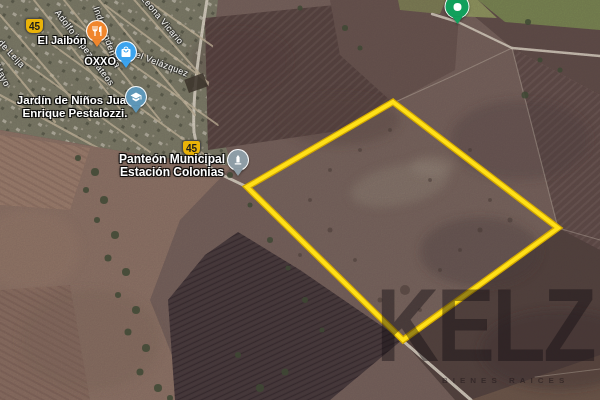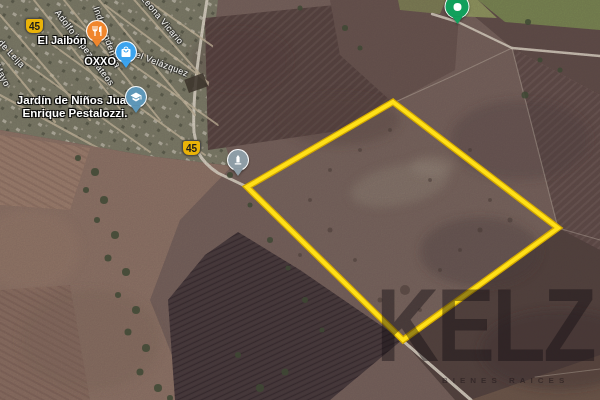--- a/index.html
+++ b/index.html
@@ -234,20 +234,21 @@
   <div class="street" style="left:131px;top:47px;transform:rotate(21deg);">del Velázquez</div>
   <div class="street" style="left:-6px;top:30px;transform:rotate(47deg);">o de Leija</div>
   <div class="street" style="left:-3px;top:60px;transform:rotate(63deg);">Mayo</div>
 
   <div class="shield" style="left:25px;top:18px;">45</div>
   <div class="shield" style="left:182px;top:140px;">45</div>
 
   <div class="poi-label" style="left:34px;top:34px;width:56px;font-size:11px;text-align:center;">El Jaibón</div>
   <div class="poi-label" style="left:84px;top:55px;width:32px;font-size:11px;text-align:right;">OXXO</div>
   <div class="poi-label" style="left:16px;top:94px;width:118px;font-size:11.5px;">Jardín de Niños Juan Enrique Pestalozzi.</div>
+  <div class="poi-label" style="left:110px;top:153px;width:124px;font-size:12px;">Panteón Municipal Estación Colonias</div>
 
   <div class="pin" style="left: 97px; top: 52px; color: rgb(240, 134, 45);">
     <span class="pin-circle">
       <svg class="pin-icon" viewBox="0 0 24 24">
         <path d="M11 9H9V2H7v7H5V2H3v7c0 2.12 1.66 3.84 3.75 3.97V22h2.5v-9.03C11.34 12.84 13 11.12 13 9V2h-2v7zm5-3v8h2.5v8H21V2c-2.76 0-5 2.24-5 4z"></path>
       </svg>
     </span>
       <span class="pin-tail"></span>
   </div>
 

